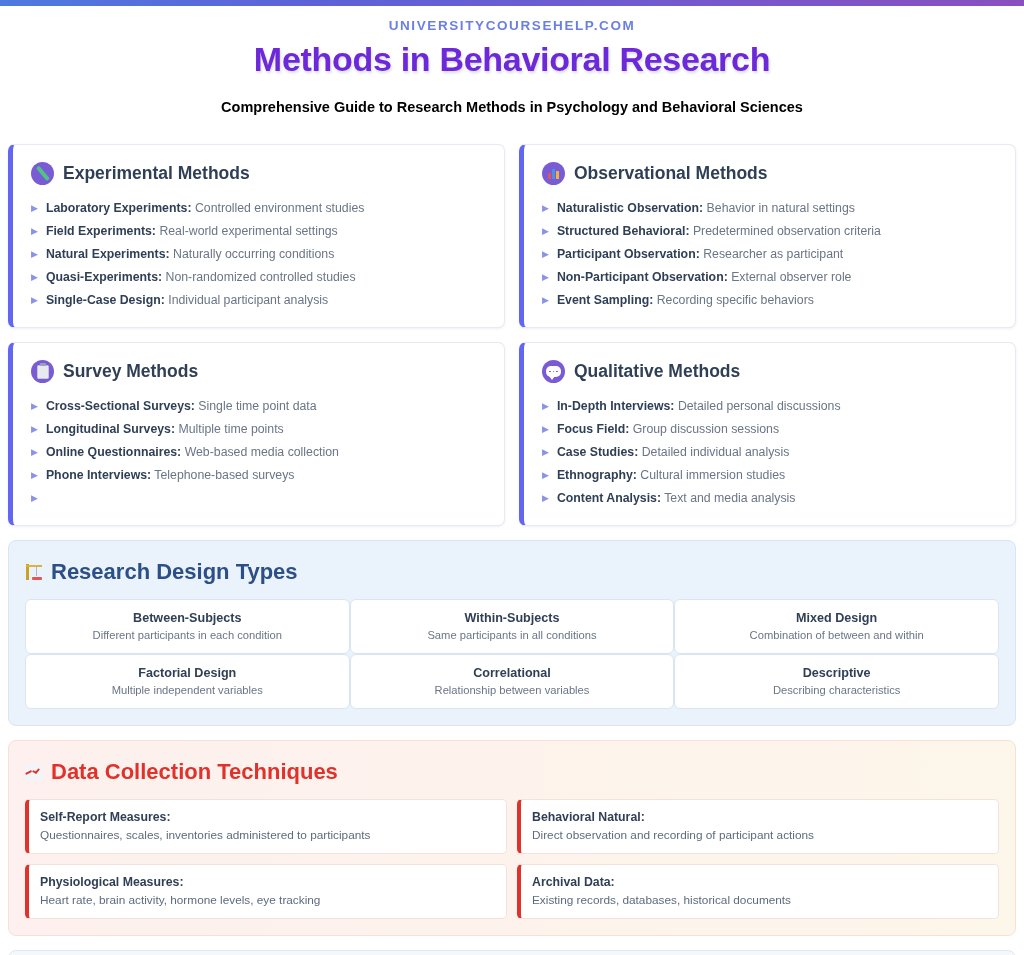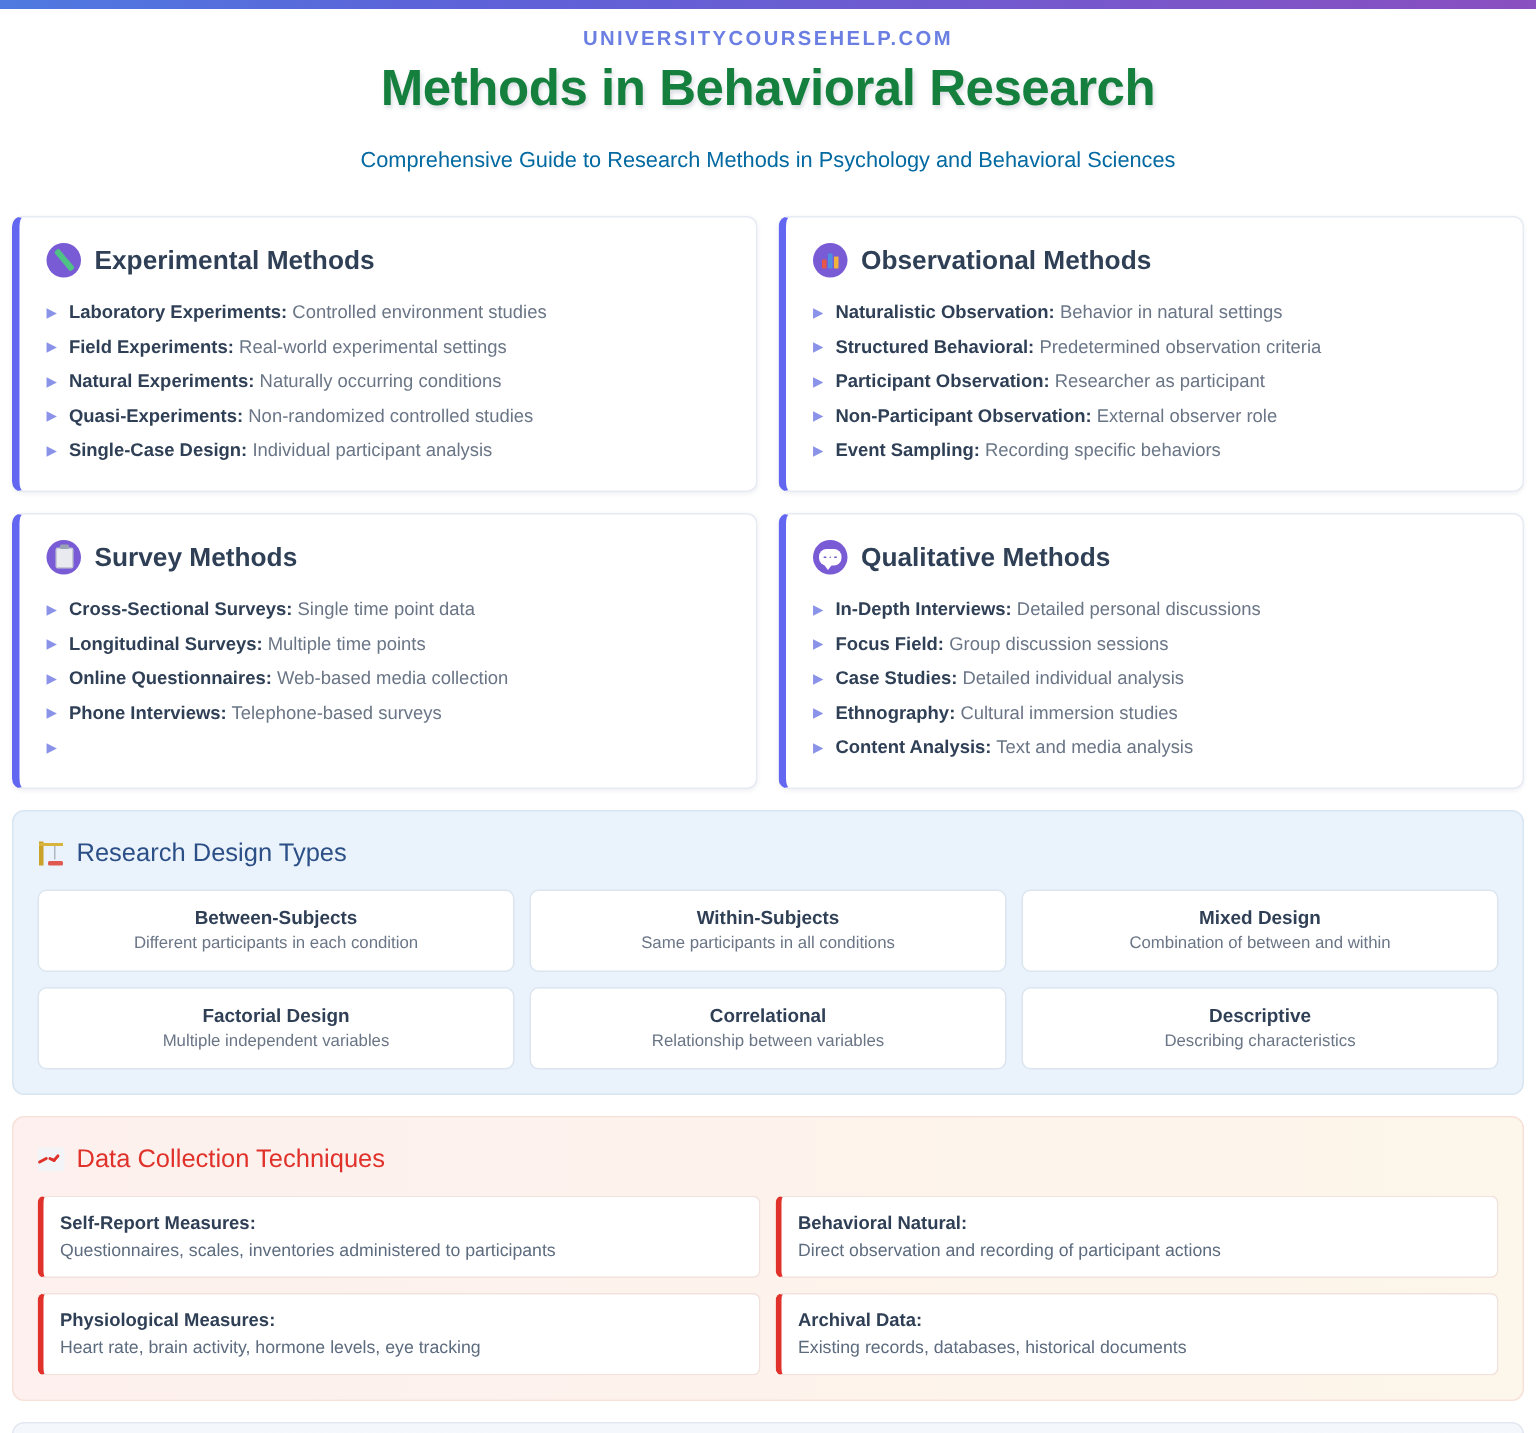--- a/index.html
+++ b/index.html
@@ -30,29 +30,29 @@
   .brand {
     font-size: 13.5px;
     font-weight: bold;
     letter-spacing: 1.6px;
     color: #6b7fe3;
     margin-bottom: 7px;
   }
   .page-title {
     font-size: 34px;
     font-weight: bold;
-    color: #15803d;
+    color: #6d28d9;
     letter-spacing: -0.3px;
     text-shadow: 1px 2px 3px rgba(140,150,170,0.35);
     margin-bottom: 20px;
   }
   .subtitle {
     font-size: 14.5px;
-    color: #0369a1;
-    font-weight: normal;
+    color: #000000;
+    font-weight: bold;
   }
 
   
   .cards-grid {
     display: grid;
     grid-template-columns: 1fr 1fr;
     gap: 14px 14px;
     padding: 23px 8px 0 8px;
   }
 
@@ -166,22 +166,22 @@
     background: #eaf2fb;
     border: 1px solid #d8e5f3;
   }
   .panel-head {
     display: flex;
     align-items: center;
     gap: 8px;
     margin-bottom: 14px;
   }
   .panel-title {
-    font-size: 17px;
-    font-weight: normal;
+    font-size: 22px;
+    font-weight: bold;
   }
   .panel-design .panel-title { color: #2b4f86; }
   .panel-data  .panel-title  { color: #e0322b; }
 
   
   .icon-construction {
     width: 18px; height: 17px;
     position: relative;
     flex: 0 0 auto;
   }
@@ -220,21 +220,20 @@
     background: #e0322b;
     border-radius: 1px;
   }
   .icon-linechart .s1 { left: 1px;  bottom: 5px;  width: 7px;  transform: rotate(-28deg); transform-origin: left bottom; }
   .icon-linechart .s2 { left: 7px;  bottom: 8px;  width: 5px;  transform: rotate(22deg);  transform-origin: left bottom; }
   .icon-linechart .s3 { left: 11px; bottom: 6px;  width: 6px;  transform: rotate(-48deg); transform-origin: left bottom; }
 
   .design-grid {
     display: grid;
     grid-template-columns: repeat(3, 1fr);
-    gap: 10px;
   }
   .design-cell {
     background: #ffffff;
     border: 1px solid #dbe5f0;
     border-radius: 6px;
     padding: 11px 8px 12px 8px;
     text-align: center;
   }
   .design-name {
     font-size: 12.6px;

